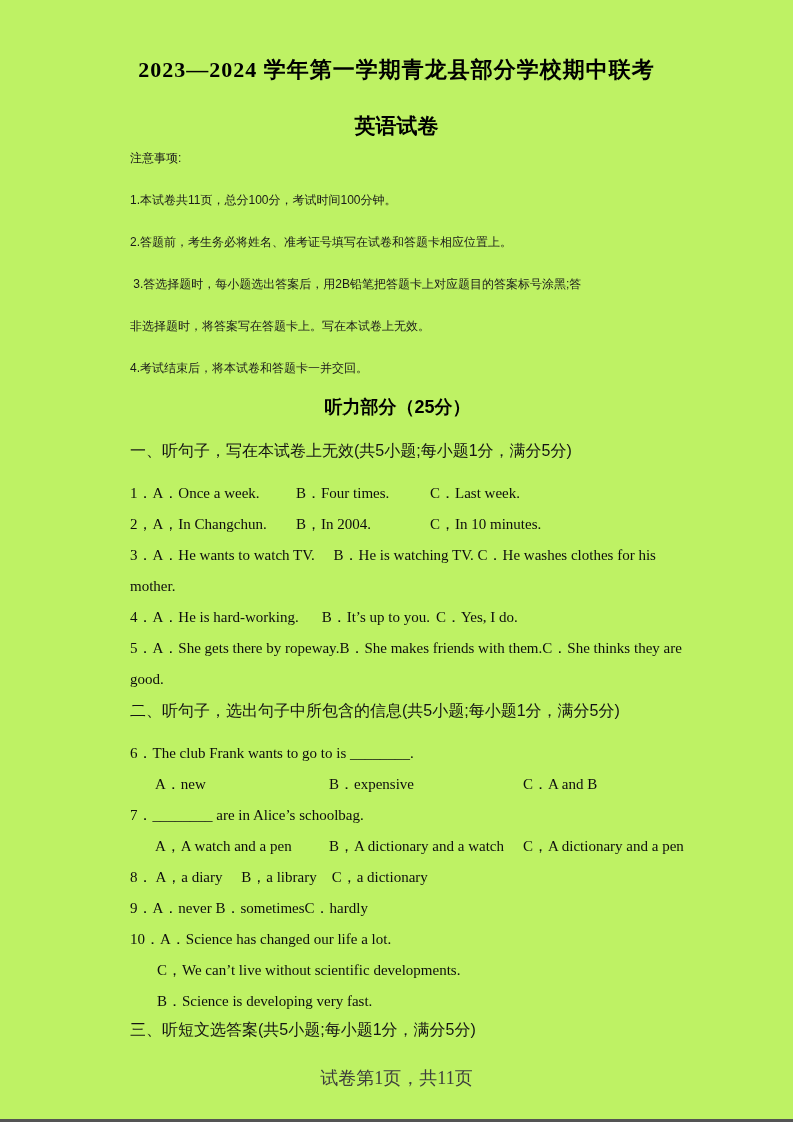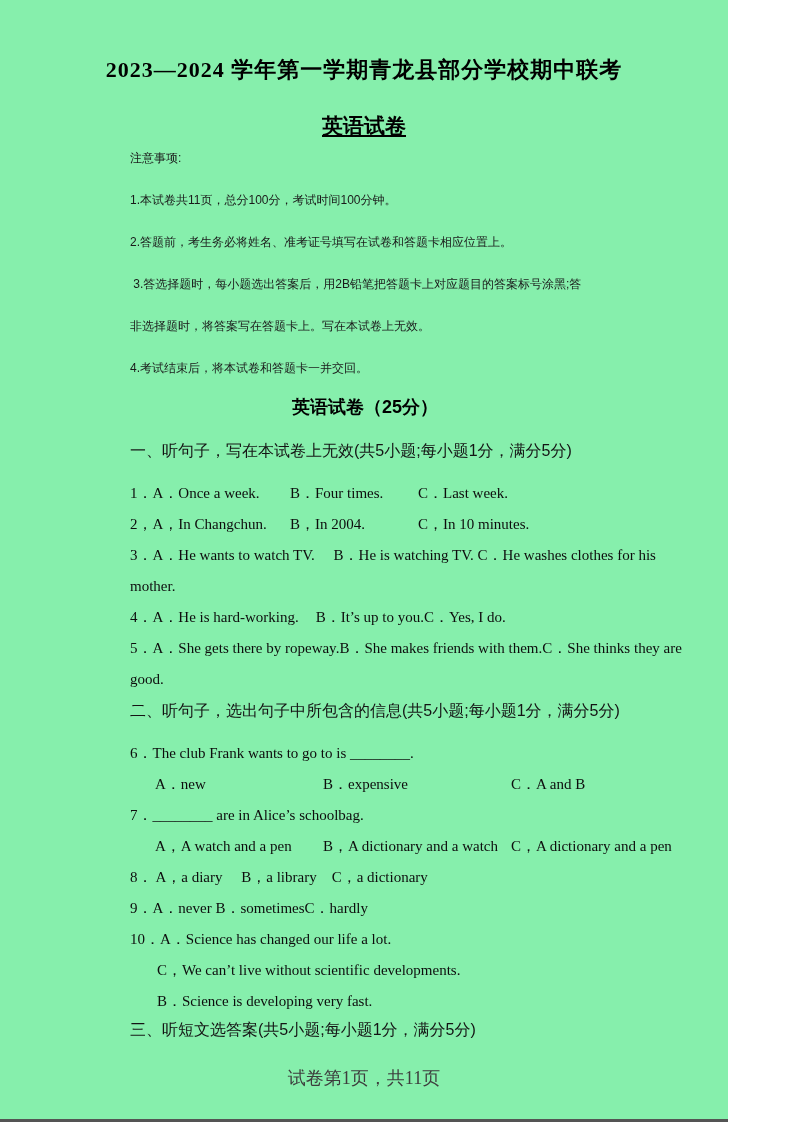--- a/index.html
+++ b/index.html
@@ -1,35 +1,35 @@
 <!DOCTYPE html>
 <html><head>
 <meta charset="utf-8">
 <style>
   html,body { margin:0; padding:0; background:#ffffff; }
   .sheet {
     position:relative;
-    width:728px; height:1122px;
-    background:#86efac;
+    width:793px; height:1122px;
+    background:#bef264;
     overflow:hidden;
     color:#111;
     font-family:"Liberation Serif", serif;
   }
   .title {
     margin:0; padding-top:55px;
     text-align:center;
     font-family:"Liberation Serif", serif;
     font-weight:600; font-size:22px; line-height:29px;
     letter-spacing:1px; color:#000;
     white-space:pre;
   }
   .subtitle {
     margin:28px 0 0; text-align:center;
     font-family:"Liberation Sans", sans-serif;
-    font-weight:bold; font-size:21px; line-height:27px; color:#000;text-decoration:underline;
+    font-weight:bold; font-size:21px; line-height:27px; color:#000;
   }
   .content { padding:0 128px 0 130px; }
   .cn { font-family:"Liberation Sans", sans-serif; font-size:12px; line-height:21px; color:#1a1a1a; white-space:pre-wrap; }
   .notice-heading { margin-top:9px; }
   .notice { margin-top:21px; }
   .section-heading {
     margin-top:16px; text-align:center;
     font-family:"Liberation Sans", sans-serif;
     font-weight:bold; font-size:18px; line-height:25px; color:#000;
   }
@@ -40,21 +40,21 @@
   }
   .ph1 { margin-top:20px; }
   .ph2 { margin-top:10px; }
   .ph3 { margin-top:7px; }
   .qline {
     font-family:"Liberation Serif", serif;
     font-size:15px; line-height:21px; color:#0d0d0d;
     margin-top:10px; white-space:pre;
   }
   .first-q { margin-top:21px; }
-  .qrow { display:flex; }
+  .qrow { display:flex;gap:6px; }
   .qrow .col { flex:0 0 auto; white-space:pre; }
   .q1cols .colA { width:160px; }
   .q1cols .colB { width:128px; }
   .q4cols .colA { width:168px; }
   .q4cols .colB { width:126px;text-align:right; }
   .optrow { padding-left:25px; }
   .optrow .colA { width:168px; }
   .optrow .colB { width:188px; }
   .indent { padding-left:27px; }
   .footer {
@@ -78,21 +78,21 @@
 
   <div class="content">
 
     <div class="cn notice-heading">注意事项:</div>
     <div class="cn notice">1.本试卷共11页，总分100分，考试时间100分钟。</div>
     <div class="cn notice">2.答题前，考生务必将姓名、准考证号填写在试卷和答题卡相应位置上。</div>
     <div class="cn notice"> 3.答选择题时，每小题选出答案后，用2B铅笔把答题卡上对应题目的答案标号涂黑;答</div>
     <div class="cn notice">非选择题时，将答案写在答题卡上。写在本试卷上无效。</div>
     <div class="cn notice">4.考试结束后，将本试卷和答题卡一并交回。</div>
 
-    <div class="section-heading">英语试卷（25分）</div>
+    <div class="section-heading">听力部分（25分）</div>
 
     <div class="part-heading ph1">一、听句子，写在本试卷上无效(共5小题;每小题1分，满分5分)</div>
 
     <div class="qline first-q qrow q1cols">
       <span class="col colA">1．A．Once a week.</span>
       <span class="col colB">B．Four times.</span>
       <span class="col">C．Last week.</span>
     </div>
     <div class="qline qrow q1cols">
       <span class="col colA">2，A，In Changchun.</span>

